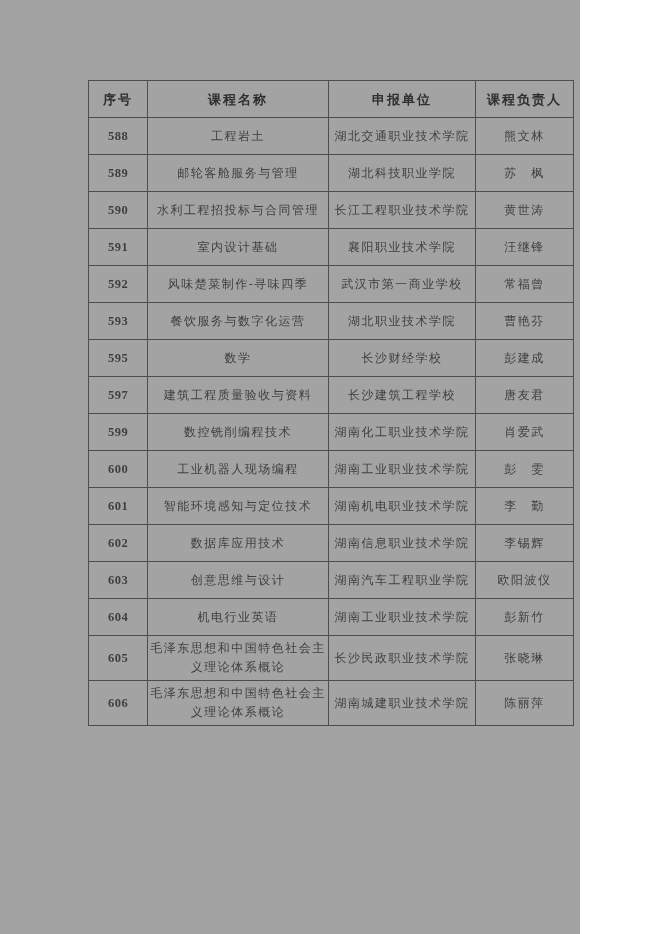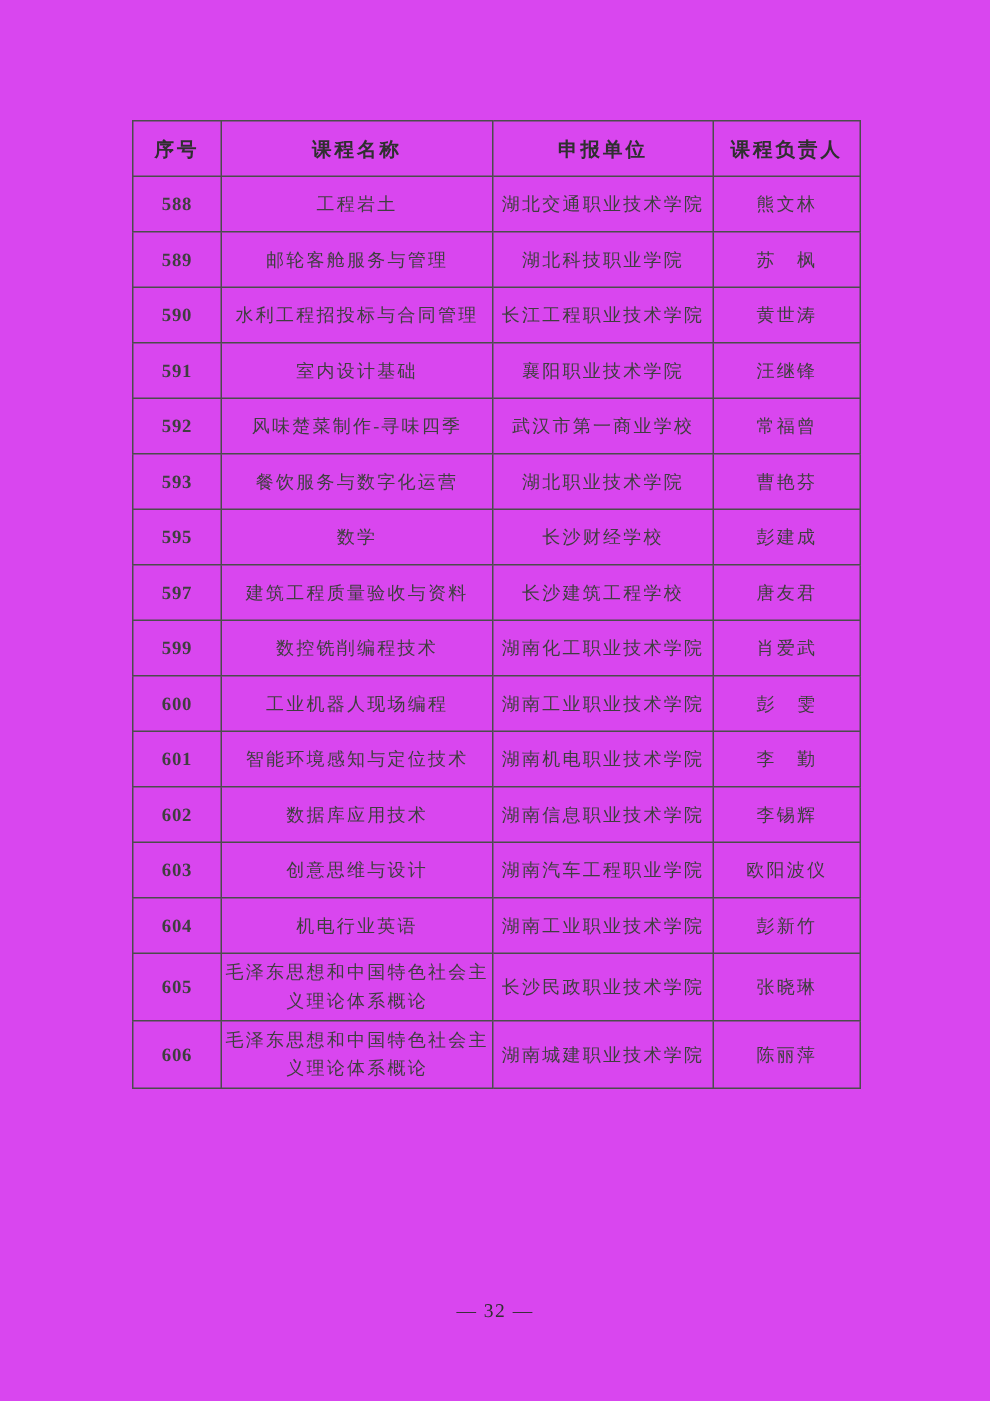--- a/index.html
+++ b/index.html
@@ -2,23 +2,23 @@
 <html><head>
 <meta charset="utf-8">
 <style>
   html, body {
     margin: 0;
     padding: 0;
     background: #ffffff;
   }
   .page {
     position: relative;
-    width: 660px;
+    width: 580px;
     height: 934px;
-    background: #d946ef;
+    background: #a3a3a3;
     overflow: hidden;
     font-family: "Liberation Serif", "DejaVu Serif", serif;
     color: #3f3f3f;
   }
   table.course-table {
     position: absolute;
     left: 88px;
     top: 80px;
     width: 485px;
     border-collapse: collapse;
@@ -192,15 +192,14 @@
 
   <tr>
     <td class="c-no">606</td>
     <td class="c-course">毛泽东思想和中国特色社会主义理论体系概论</td>
     <td class="c-unit">湖南城建职业技术学院</td>
     <td class="c-leader">陈丽萍</td>
   </tr>
 </tbody>
   </table>
 
-  <div class="footer">— 32 —</div>
 
 </div>
 
 </body></html>

